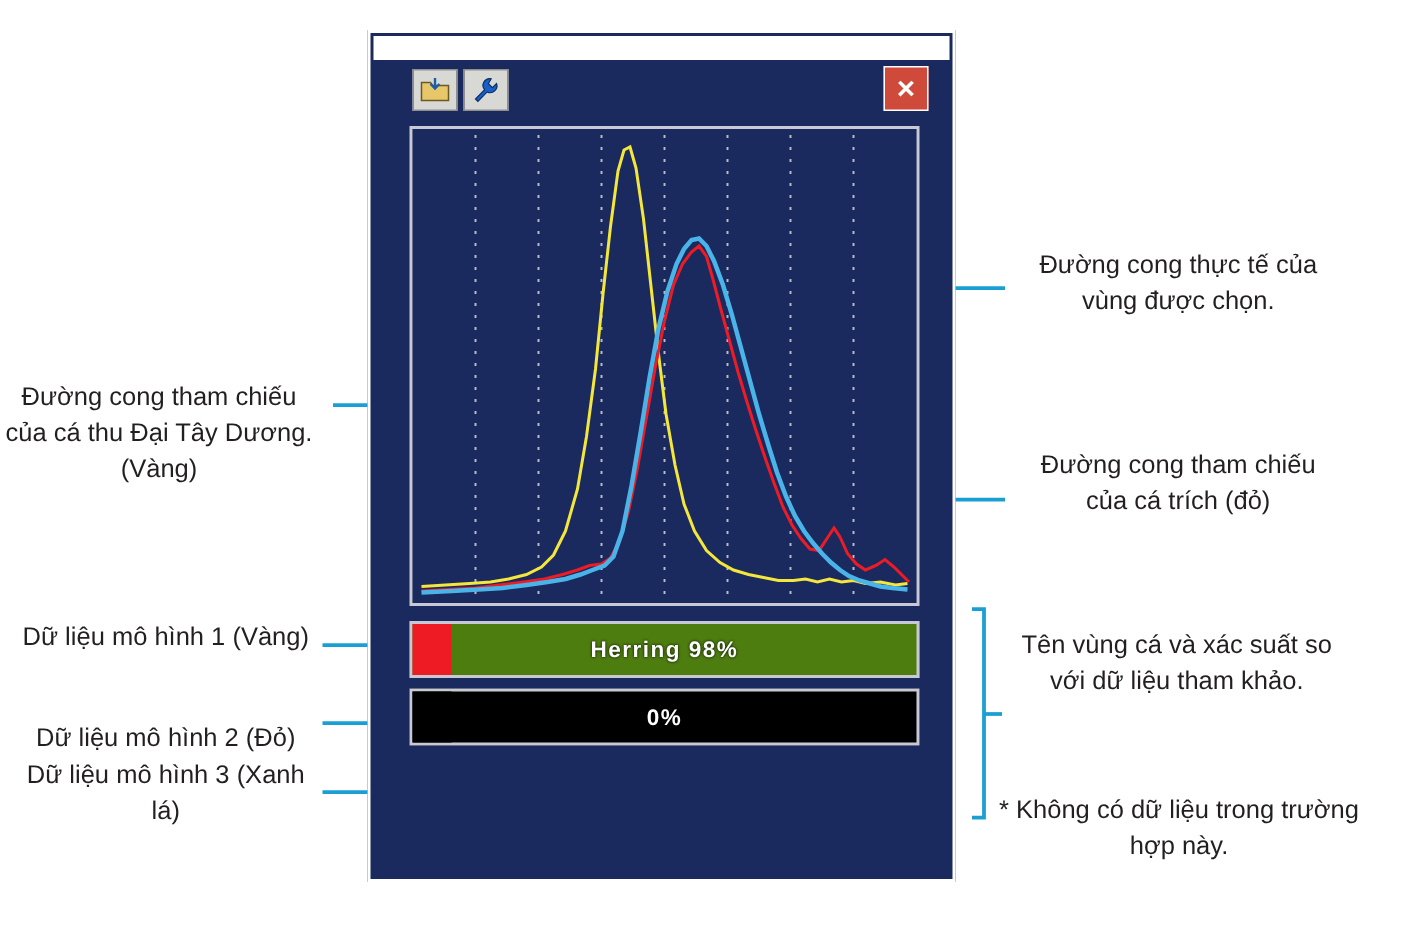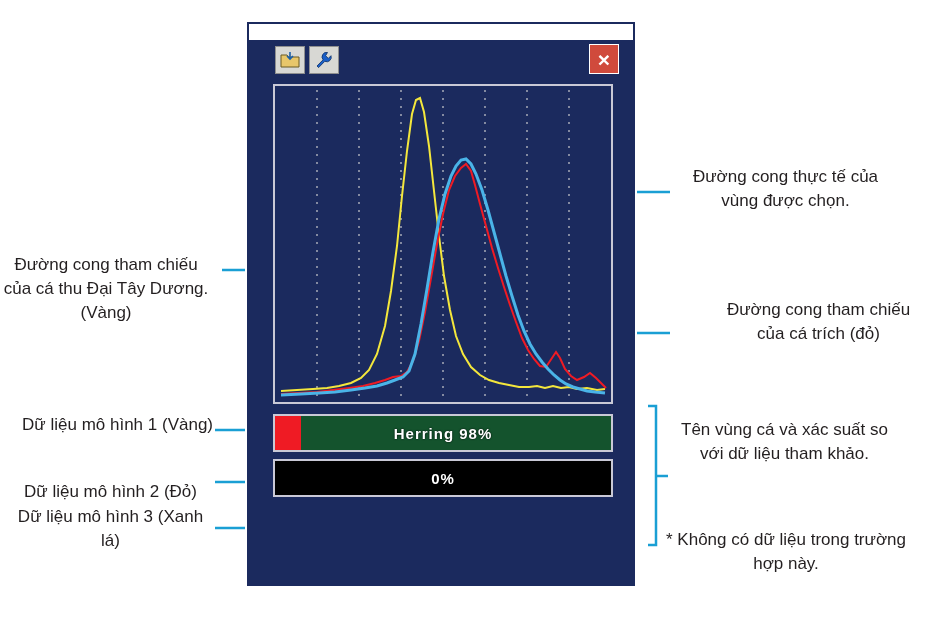--- a/index.html
+++ b/index.html
@@ -118,39 +118,39 @@
   }
   .result-label {
     color: #ffffff;
     font-size: 15px;
     font-weight: bold;
     letter-spacing: 1px;
     font-family: "Liberation Sans", sans-serif;
     z-index: 2;
     text-shadow: 0 0 2px #000;
   }
-  .result-row.filled-red { background: #14532d; }
+  .result-row.filled-red { background: #4d7c0f; }
 
   
   .annot {
     position: absolute;
     color: #231f20;
     font-size: 17px;
     line-height: 24px;
     font-family: "Liberation Sans", sans-serif;
   }
   .annot.right { text-align: center; }
   .annot.left { text-align: center; }
 
   #an-ref-mackerel { left: 0; top: 225px; width: 212px; margin-top: 28px; }
-  #an-model1 { left: 8px; top: 413px; width: 205px; text-align: right; }
+  #an-model1 { left: 8px; top: 413px; width: 205px; }
   #an-model2 { left: 8px; top: 480px; width: 205px; }
   #an-model3 { left: 8px; top: 505px; width: 205px; }
   #an-actual { left: 678px; top: 165px; width: 215px; }
-  #an-ref-herring { left: 711px; top: 298px; width: 215px; }
+  #an-ref-herring { left: 678px; top: 298px; width: 215px; }
   #an-species { left: 672px; top: 418px; width: 225px; }
   #an-note { left: 666px; top: 528px; width: 240px; }
 
   
   #overlay { position: absolute; left: 0; top: 0; pointer-events: none; }
 </style>
 </head>
 <body>
 
 <svg id="overlay" width="940" height="627">

